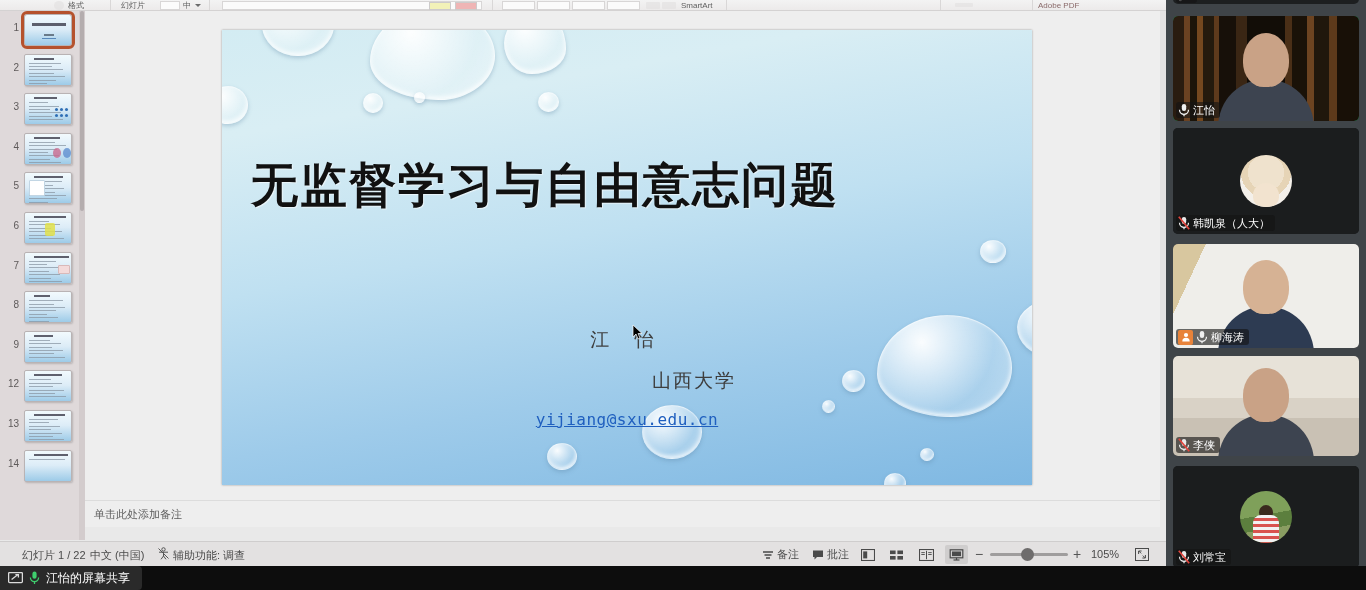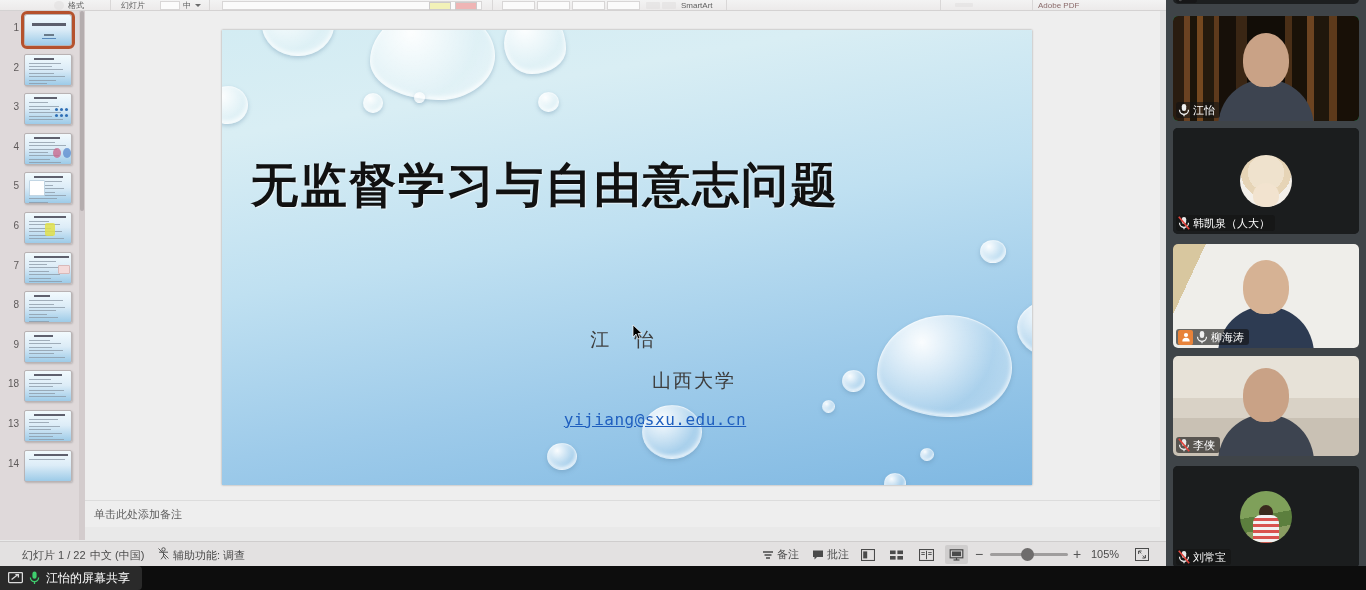--- a/index.html
+++ b/index.html
@@ -106,21 +106,21 @@
     position:absolute; left:0; top:297px; width:810px; text-align:center;
     font-size:19px; color:#3e3e3e; letter-spacing:10px;
   }
   #slide-affil {
     position:absolute; left:0; top:338px; width:944px; text-align:center;
     font-size:19px; color:#3e3e3e; letter-spacing:2px;
   }
   #slide-email {
     position:absolute; left:0; top:380px; width:810px; text-align:center;
     font-family:"DejaVu Sans Mono","Liberation Mono",monospace;
-    font-size:16px; color:#1f5fbf; text-decoration:underline; letter-spacing:.5px;margin-left:28px;
+    font-size:16px; color:#1f5fbf; text-decoration:underline; letter-spacing:.5px;
   }
   #cursor { position:absolute; left:410px; top:294px; width:11px; height:16px; }
 
   
   #notes-pane {
     position:absolute; left:85px; top:500px; width:1075px; height:27px;
     background:#eeeeee; border-top:1px solid #dcdcdc;
   }
   #notes-text {
     position:absolute; left:9px; top:6px; font-size:11px; color:#5d5d5d;
@@ -330,21 +330,21 @@
             <div class="tb-title" style="left:9px;top:3px;width:19px;height:2px;"></div>
             <div class="tl" style="left:4px;top:8px;width:21px;"></div>
             <div class="tl" style="left:4px;top:11.4px;width:32px;"></div>
             <div class="tl" style="left:4px;top:14.8px;width:23px;"></div>
             <div class="tl" style="left:4px;top:18.2px;width:34px;"></div>
             <div class="tl" style="left:4px;top:21.6px;width:25px;"></div>
             <div class="tl" style="left:4px;top:25px;width:36px;"></div>
           </div>
         </div>
         <div class="thumb-row">
-          <div class="thumb-num">18</div>
+          <div class="thumb-num">12</div>
           <div class="thumb-card">
             <div class="tb-title" style="left:9px;top:3px;width:28px;height:2px;"></div>
             <div class="tl" style="left:4px;top:8px;width:22px;"></div>
             <div class="tl" style="left:4px;top:11.4px;width:33px;"></div>
             <div class="tl" style="left:4px;top:14.8px;width:24px;"></div>
             <div class="tl" style="left:4px;top:18.2px;width:35px;"></div>
             <div class="tl" style="left:4px;top:21.6px;width:26px;"></div>
             <div class="tl" style="left:4px;top:25px;width:37px;"></div>
           </div>
         </div>

